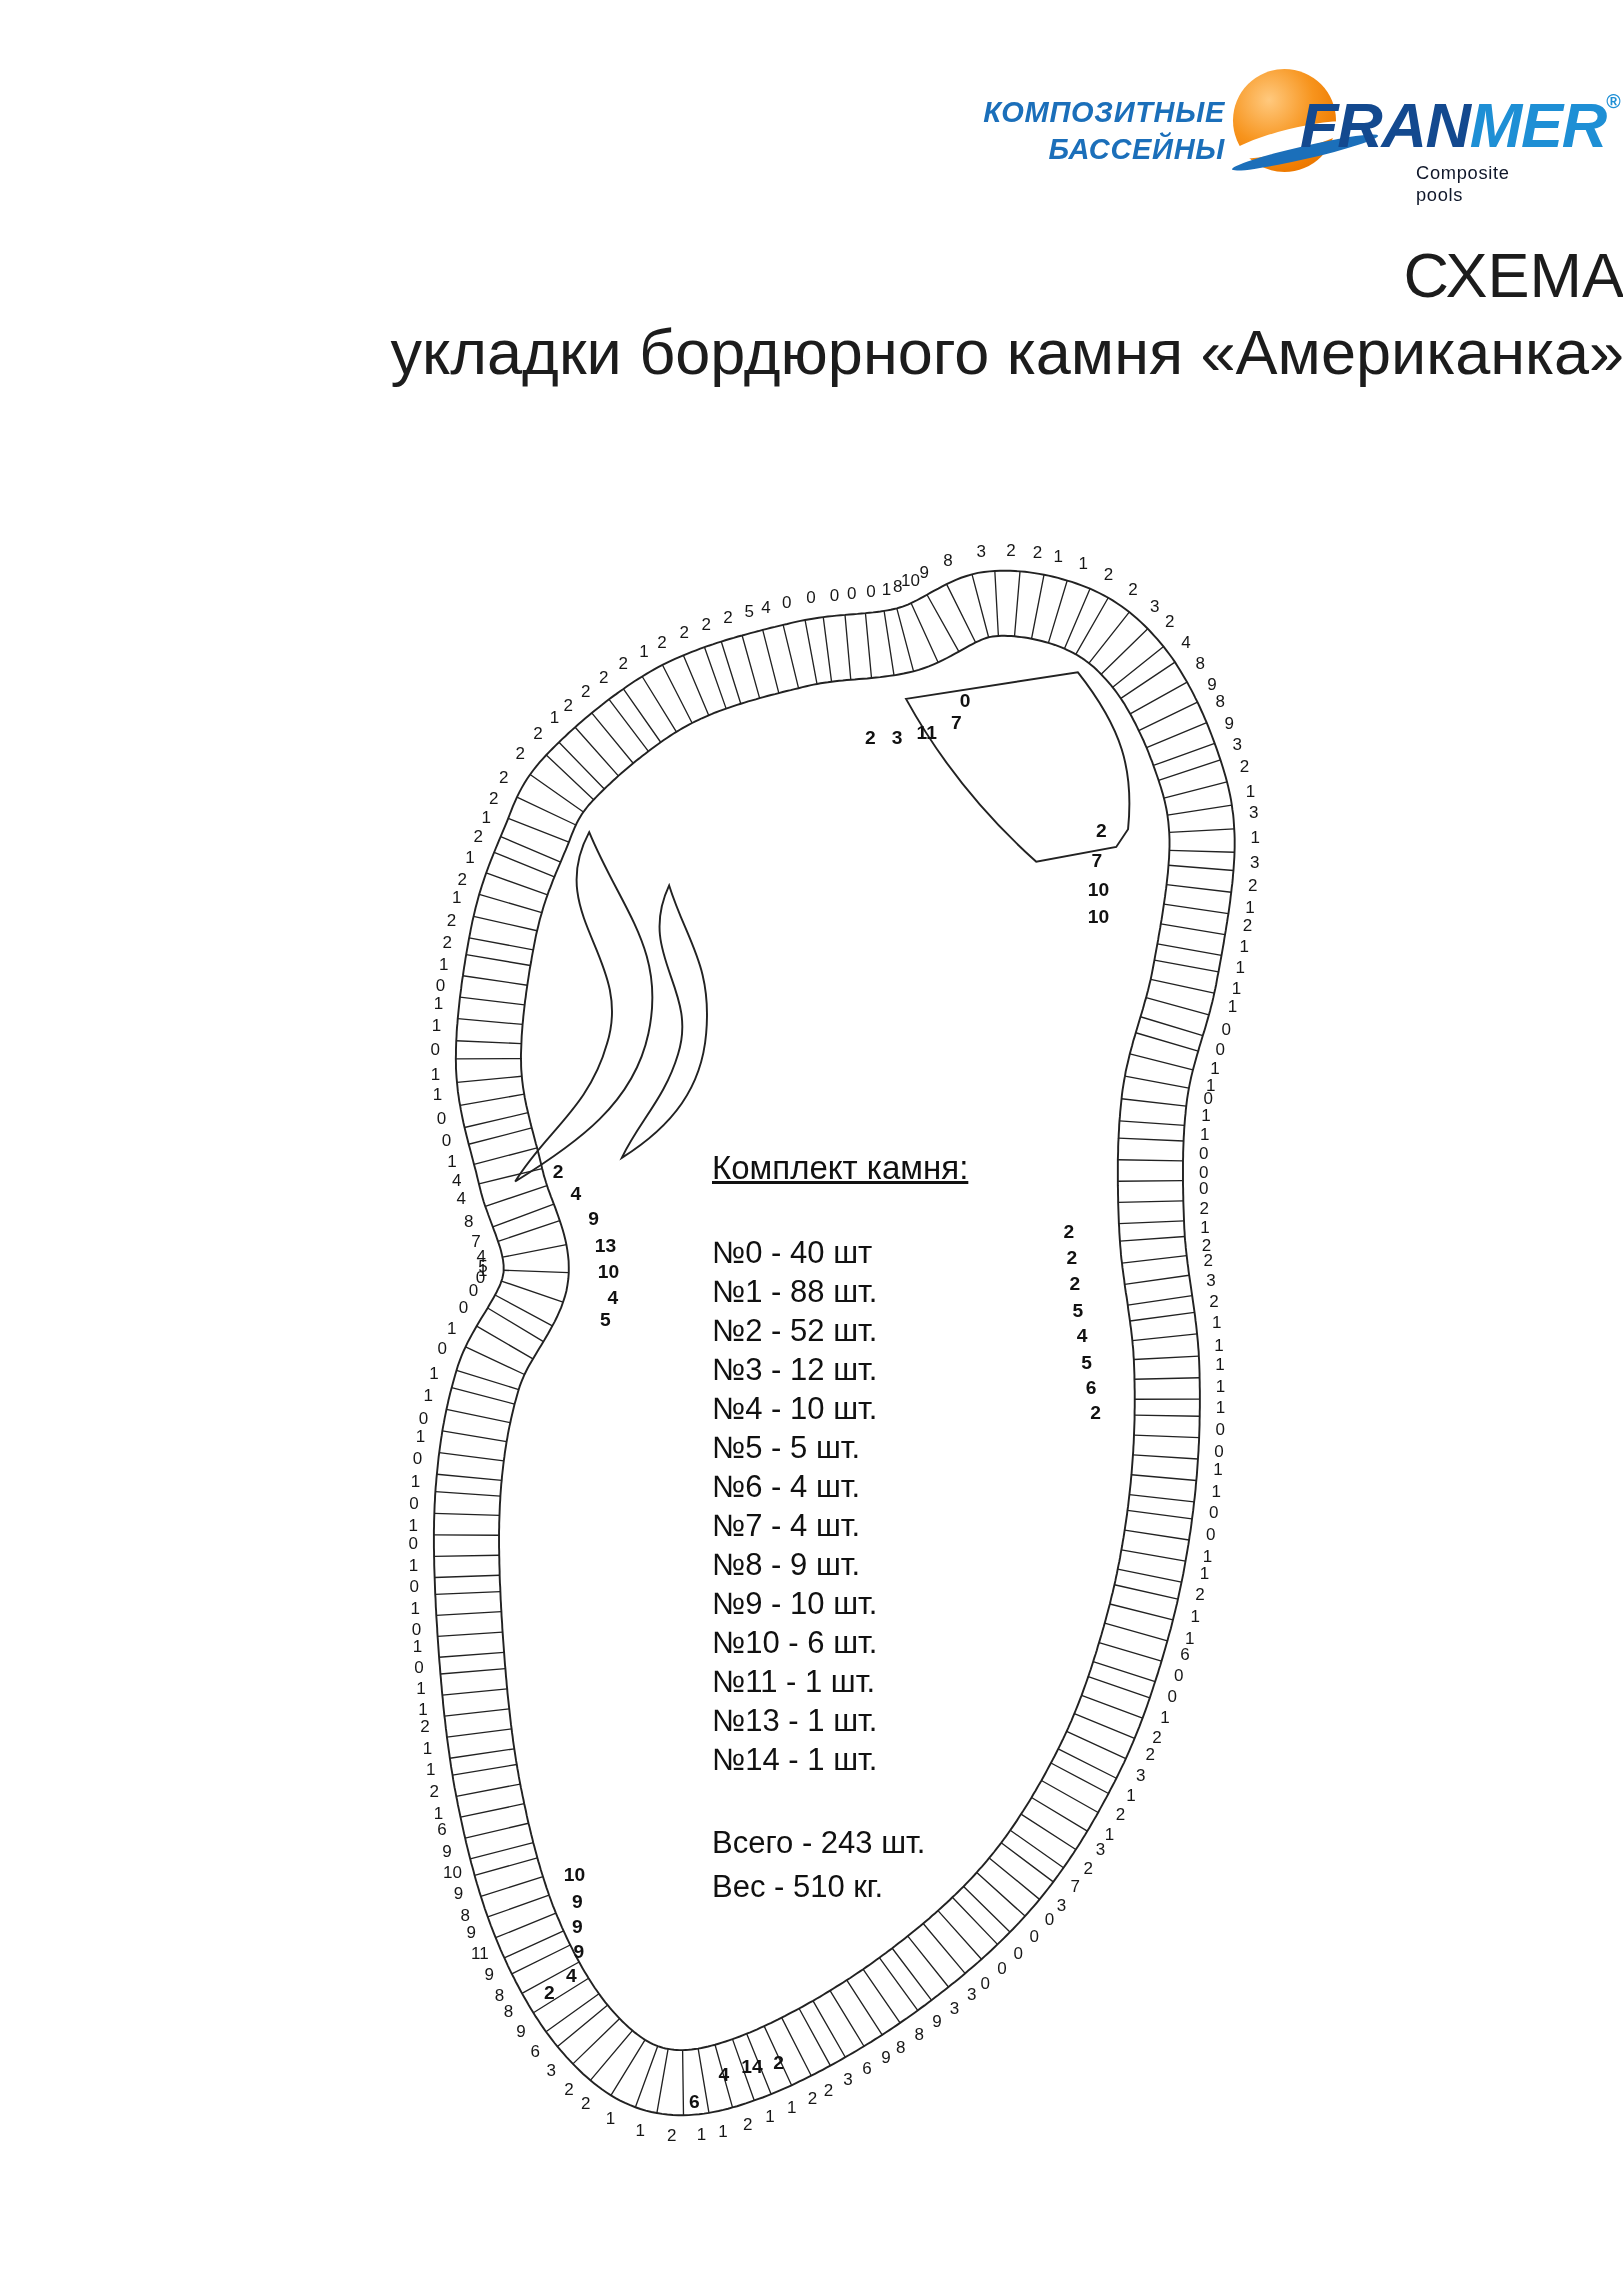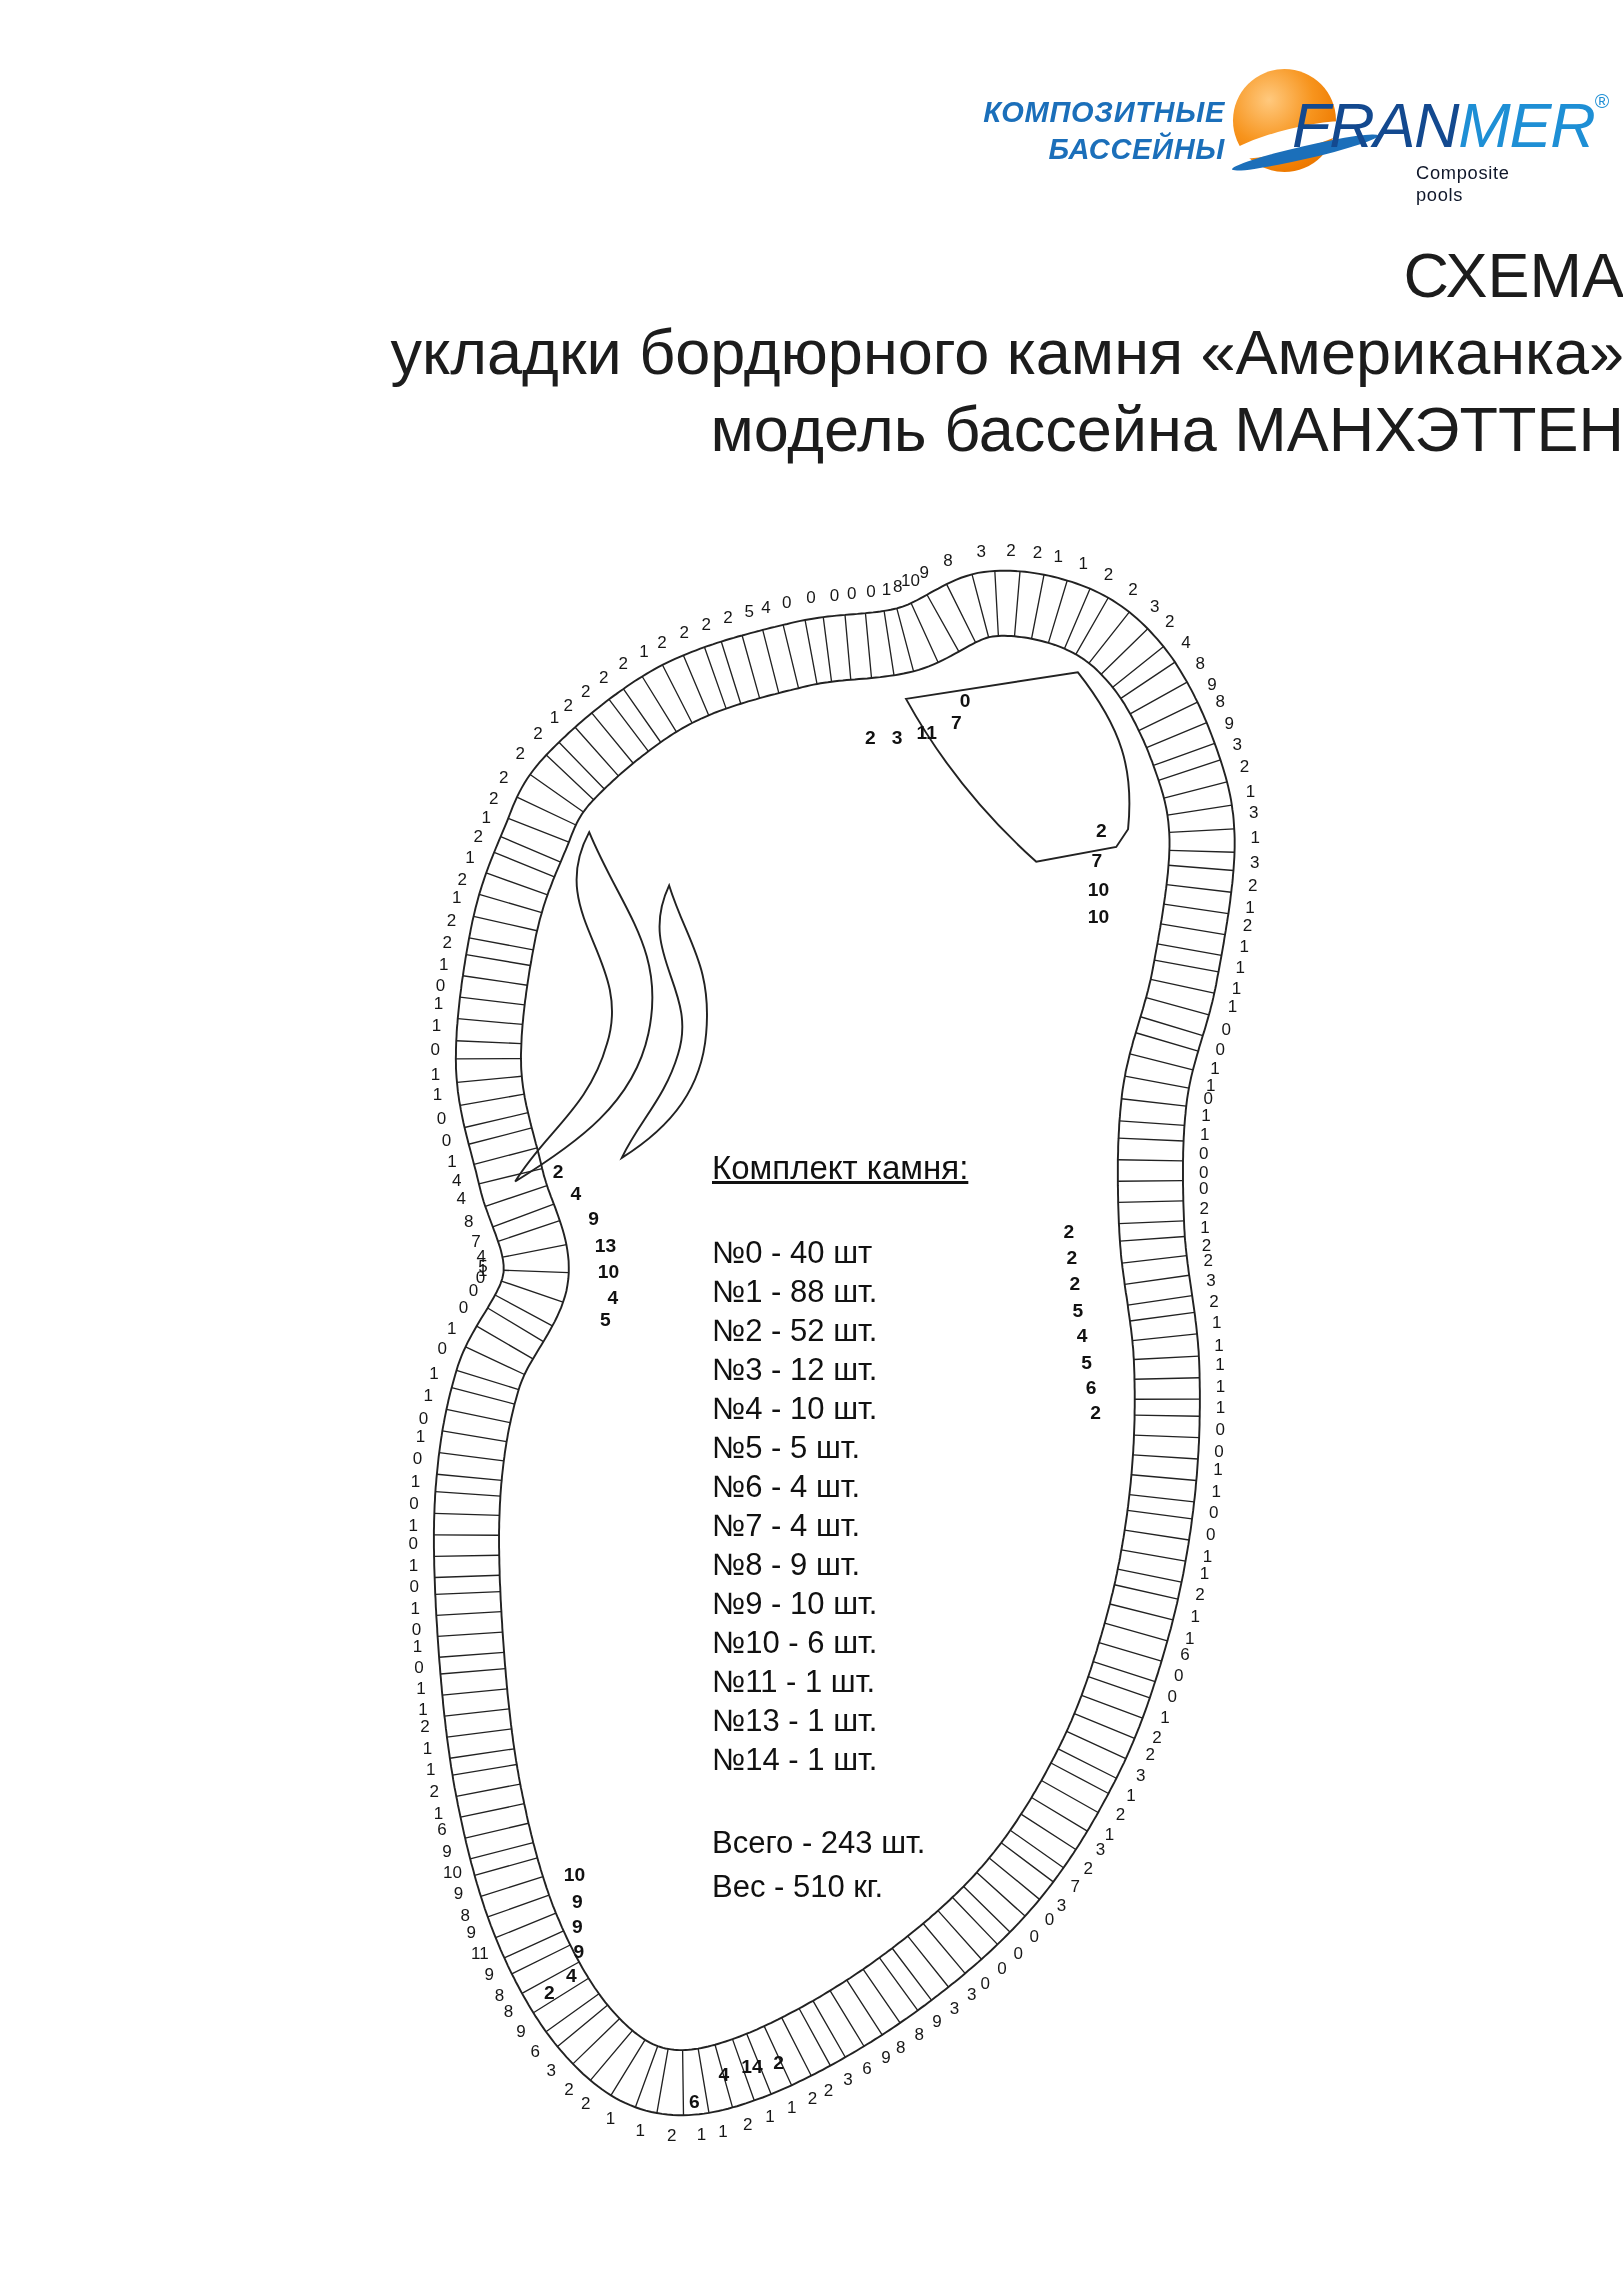--- a/index.html
+++ b/index.html
@@ -13,21 +13,21 @@
   .header{position:absolute;top:69px;right:77px;display:flex;align-items:flex-start;gap:8px}
   .brand{color:#1b6fba;font-weight:bold;font-style:italic;text-align:right;
          font-size:29px;line-height:37px;padding-top:25px;letter-spacing:0.7px}
   .logo{position:relative;width:314px;height:131px}
   .logo-ball{position:absolute;left:0;top:0;width:103px;height:103px;border-radius:50%;
     background:radial-gradient(circle at 35% 30%, #ffc97e 0%, #f7941d 45%, #ee7a00 75%, #d96900 100%);}
   .logo-wave-white{position:absolute;left:-6.5px;top:60px;width:128px;height:22px;background:#ffffff;
     border-radius:50%;transform:rotate(-14deg)}
   .logo-wave-blue{position:absolute;left:-2.6px;top:77px;width:150px;height:13px;background:#1b6fba;
     border-radius:50%;transform:rotate(-13deg)}
-  .logo-text{position:absolute;left:59px;top:19.6px;font-size:63px;font-weight:normal;font-style:italic;
+  .logo-text{position:absolute;left:67px;top:19.6px;font-size:63px;font-weight:bold;font-style:italic;
     letter-spacing:-1.3px;white-space:nowrap}
   .logo-fran{color:#13498f}
   .logo-mer{color:#1e8fd5}
   .logo-reg{font-size:19.6px;color:#1e8fd5;vertical-align:39px}
   .logo-sub{position:absolute;left:183px;top:93px;font-size:18.3px;color:#0f172a;letter-spacing:0.7px}
 
   
   .title{position:absolute;top:237px;left:0;width:100%;text-align:right;
          font-size:63px;line-height:77px;color:#1c1c1c}
 
@@ -287,21 +287,20 @@
       <div class="logo-wave-white"></div>
       <div class="logo-wave-blue"></div>
       <div class="logo-text"><span class="logo-fran">FRAN</span><span class="logo-mer">MER</span><span class="logo-reg">®</span></div>
       <div class="logo-sub">Composite pools</div>
     </div>
   </div>
 
   <div class="title">
     <div>СХЕМА</div>
     <div>укладки бордюрного камня «Американка»</div>
-    <div>модель бассейна МАНХЭТТЕН</div>
   </div>
 
   <div class="legend">
     <div class="legend-heading">Комплект камня:</div>
     <div class="legend-items">
         <div>№0 - 40 шт</div>
         <div>№1 - 88 шт.</div>
         <div>№2 - 52 шт.</div>
         <div>№3 - 12 шт.</div>
         <div>№4 - 10 шт.</div>

